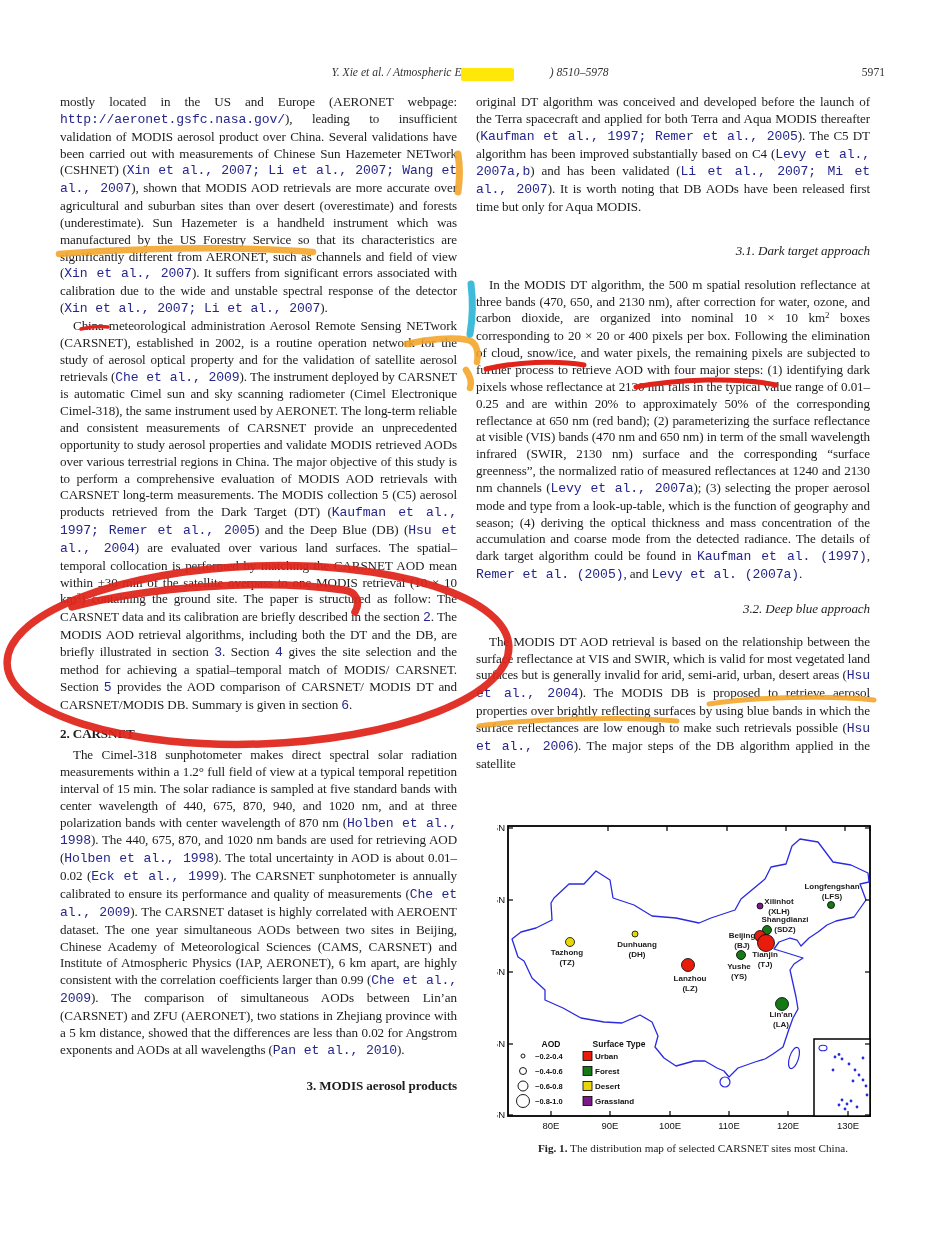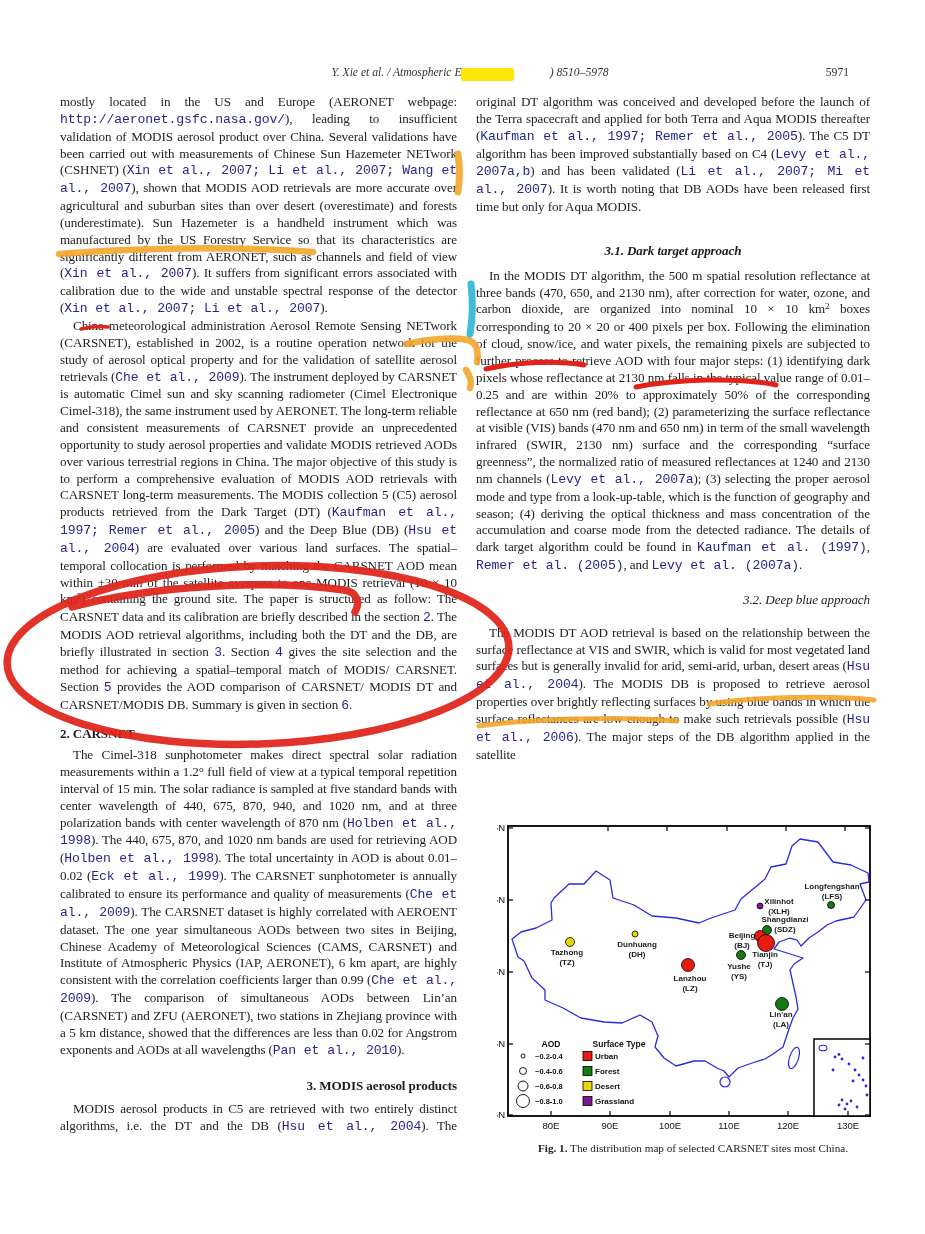--- a/index.html
+++ b/index.html
@@ -2,33 +2,33 @@
 <html><head>
 <meta charset="utf-8">
 <style>
   html,body{margin:0;padding:0;}
   body{width:925px;height:1234px;background:#ffffff;position:relative;overflow:hidden;
        font-family:"Liberation Serif", serif;color:#1d1d1f;}
   
   #runhead{position:absolute;top:66px;left:120px;width:700px;text-align:center;
            font-style:italic;font-size:11.6px;color:#333;}
   #runhead .spacer{display:inline-block;width:50px;}
-  #pagenum{position:absolute;top:66px;left:804px;width:45px;text-align:right;
+  #pagenum{position:absolute;top:66px;left:840px;width:45px;text-align:right;
            font-size:11.6px;color:#333;}
   
   .col{position:absolute;top:94px;font-size:13.1px;line-height:16.85px;
        text-align:justify;letter-spacing:-0.1px;}
   #left-col{left:60px;width:397px;}
   #right-col{left:476px;width:394px;}
   .col p{margin:0;}
   .indent{text-indent:13px;}
   .cont{text-align-last:justify;}
   h2.sec{font-size:13.1px;font-weight:bold;margin:12px 0 4px;text-align:left;}
   h3.sec{font-size:13.1px;font-weight:bold;margin:19px 0 6px;text-align:right;}
-  h3.subsec{font-size:13.1px;font-weight:bold;font-style:italic;margin:27px 0 8px;text-align:center;}
+  h3.subsec{font-size:13.1px;font-weight:normal;font-style:italic;margin:27px 0 17px;text-align:right;}
   h3.subsec2{font-size:13.1px;font-weight:normal;font-style:italic;margin:17px 0 16px;text-align:right;}
   .lnk{color:#26268c;font-family:Liberation Mono, monospace;}
   .sup{font-size:9px;position:relative;top:-4px;}
   
   #figure-wrap{position:absolute;left:497px;top:818px;width:392px;}
   #fig-caption{position:absolute;left:497px;top:1142px;width:392px;text-align:center;
                font-size:11.2px;color:#222;}
   #fig-caption b{font-weight:bold;text-align:right;}
   .map-text{font-family:"Liberation Sans", sans-serif;}
   
@@ -42,21 +42,20 @@
   <span>Y. Xie et al. / Atmospheric Environm</span><span class="spacer"></span><span>) 8510–5978</span>
 </div>
 <div id="pagenum">5971</div>
 
 <div id="left-col" class="col">
   <p><span>mostly located in the US and Europe (AERONET webpage: </span><span class="lnk">http://aeronet.gsfc.nasa.gov/</span><span>), leading to insufficient validation of MODIS aerosol product over China. Several validations have been carried out with measurements of Chinese Sun Hazemeter NETwork (CSHNET) (</span><span class="lnk">Xin et al., 2007; Li et al., 2007; Wang et al., 2007</span><span>), shown that MODIS AOD retrievals are more accurate over agricultural and suburban sites than over desert (overestimate) and forests (underestimate). Sun Hazemeter is a handheld instrument which was manufactured by the US Forestry Service so that its characteristics are significantly different from AERONET, such as channels and field of view (</span><span class="lnk">Xin et al., 2007</span><span>). It suffers from significant errors associated with calibration due to the wide and unstable spectral response of the detector (</span><span class="lnk">Xin et al., 2007; Li et al., 2007</span><span>).</span></p>
   <p class="indent"><span>China meteorological administration Aerosol Remote Sensing NETwork (CARSNET), established in 2002, is a routine operation network for the study of aerosol optical property and for the validation of satellite aerosol retrievals (</span><span class="lnk">Che et al., 2009</span><span>). The instrument deployed by CARSNET is automatic Cimel sun and sky scanning radiometer (Cimel Electronique Cimel-318), the same instrument used by AERONET. The long-term reliable and consistent measurements of CARSNET provide an unprecedented opportunity to study aerosol properties and validate MODIS retrieved AODs over various terrestrial regions in China. The major objective of this study is to perform a comprehensive evaluation of MODIS AOD retrievals with CARSNET long-term measurements. The MODIS collection 5 (C5) aerosol products retrieved from the Dark Target (DT) (</span><span class="lnk">Kaufman et al., 1997; Remer et al., 2005</span><span>) and the Deep Blue (DB) (</span><span class="lnk">Hsu et al., 2004</span><span>) are evaluated over various land surfaces. The spatial–temporal collocation is performed by matching the CARSNET AOD mean within ±30 min of the satellite overpass to one MODIS retrieval (10 × 10 km</span><span class="sup">2</span><span>) containing the ground site. The paper is structured as follow: The CARSNET data and its calibration are briefly described in the section </span><span class="lnk">2</span><span>. The MODIS AOD retrieval algorithms, including both the DT and the DB, are briefly illustrated in section </span><span class="lnk">3</span><span>. Section </span><span class="lnk">4</span><span> gives the site selection and the method for achieving a spatial–temporal match of MODIS/ CARSNET. Section </span><span class="lnk">5</span><span> provides the AOD comparison of CARSNET/ MODIS DT and CARSNET/MODIS DB. Summary is given in section </span><span class="lnk">6</span><span>.</span></p>
   <h2 class="sec">2.  CARSNET</h2>
   <p class="indent"><span>The Cimel-318 sunphotometer makes direct spectral solar radiation measurements within a 1.2° full field of view at a typical temporal repetition interval of 15 min. The solar radiance is sampled at five standard bands with center wavelength of 440, 675, 870, 940, and 1020 nm, and at three polarization bands with center wavelength of 870 nm (</span><span class="lnk">Holben et al., 1998</span><span>). The 440, 675, 870, and 1020 nm bands are used for retrieving AOD (</span><span class="lnk">Holben et al., 1998</span><span>). The total uncertainty in AOD is about 0.01–0.02 (</span><span class="lnk">Eck et al., 1999</span><span>). The CARSNET sunphotometer is annually calibrated to ensure its performance and quality of measurements (</span><span class="lnk">Che et al., 2009</span><span>). The CARSNET dataset is highly correlated with AEROENT dataset. The one year simultaneous AODs between two sites in Beijing, Chinese Academy of Meteorological Sciences (CAMS, CARSNET) and Institute of Atmospheric Physics (IAP, AERONET), 6 km apart, are highly consistent with the correlation coefficients larger than 0.99 (</span><span class="lnk">Che et al., 2009</span><span>). The comparison of simultaneous AODs between Lin’an (CARSNET) and ZFU (AERONET), two stations in Zhejiang province with a 5 km distance, showed that the differences are less than 0.02 for Angstrom exponents and AODs at all wavelengths (</span><span class="lnk">Pan et al., 2010</span><span>).</span></p>
   <h3 class="sec">3.  MODIS aerosol products</h3>
-  <p class="indent cont"><span>MODIS aerosol products in C5 are retrieved with two entirely distinct algorithms, i.e. the DT and the DB (</span><span class="lnk">Hsu et al., 2004</span><span>). The</span></p>
 </div>
 
 <div id="right-col" class="col">
   <p><span>original DT algorithm was conceived and developed before the launch of the Terra spacecraft and applied for both Terra and Aqua MODIS thereafter (</span><span class="lnk">Kaufman et al., 1997; Remer et al., 2005</span><span>). The C5 DT algorithm has been improved substantially based on C4 (</span><span class="lnk">Levy et al., 2007a,b</span><span>) and has been validated (</span><span class="lnk">Li et al., 2007; Mi et al., 2007</span><span>). It is worth noting that DB AODs have been released first time but only for Aqua MODIS.</span></p>
   <h3 class="subsec">3.1.  Dark target approach</h3>
   <p class="indent"><span>In the MODIS DT algorithm, the 500 m spatial resolution reflectance at three bands (470, 650, and 2130 nm), after correction for water, ozone, and carbon dioxide, are organized into nominal 10 × 10 km</span><span class="sup">2</span><span> boxes corresponding to 20 × 20 or 400 pixels per box. Following the elimination of cloud, snow/ice, and water pixels, the remaining pixels are subjected to further process to retrieve AOD with four major steps: (1) identifying dark pixels whose reflectance at 2130 nm falls in the typical value range of 0.01–0.25 and are within 20% to approximately 50% of the corresponding reflectance at 650 nm (red band); (2) parameterizing the surface reflectance at visible (VIS) bands (470 nm and 650 nm) in term of the small wavelength infrared (SWIR, 2130 nm) surface and the corresponding “surface greenness”, the normalized ratio of measured reflectances at 1240 and 2130 nm channels (</span><span class="lnk">Levy et al., 2007a</span><span>); (3) selecting the proper aerosol mode and type from a look-up-table, which is the function of geography and season; (4) deriving the optical thickness and mass concentration of the accumulation and coarse mode from the detected radiance. The details of dark target algorithm could be found in </span><span class="lnk">Kaufman et al. (1997)</span><span>, </span><span class="lnk">Remer et al. (2005)</span><span>, and </span><span class="lnk">Levy et al. (2007a)</span><span>.</span></p>
   <h3 class="subsec2">3.2.  Deep blue approach</h3>
   <p class="indent cont"><span>The MODIS DT AOD retrieval is based on the relationship between the surface reflectance at VIS and SWIR, which is valid for most vegetated land surfaces but is generally invalid for arid, semi-arid, urban, desert areas (</span><span class="lnk">Hsu et al., 2004</span><span>). The MODIS DB is proposed to retrieve aerosol properties over brightly reflecting surfaces by using blue bands in which the surface reflectances are low enough to make such retrievals possible (</span><span class="lnk">Hsu et al., 2006</span><span>). The major steps of the DB algorithm applied in the satellite</span></p>
 </div>
 

